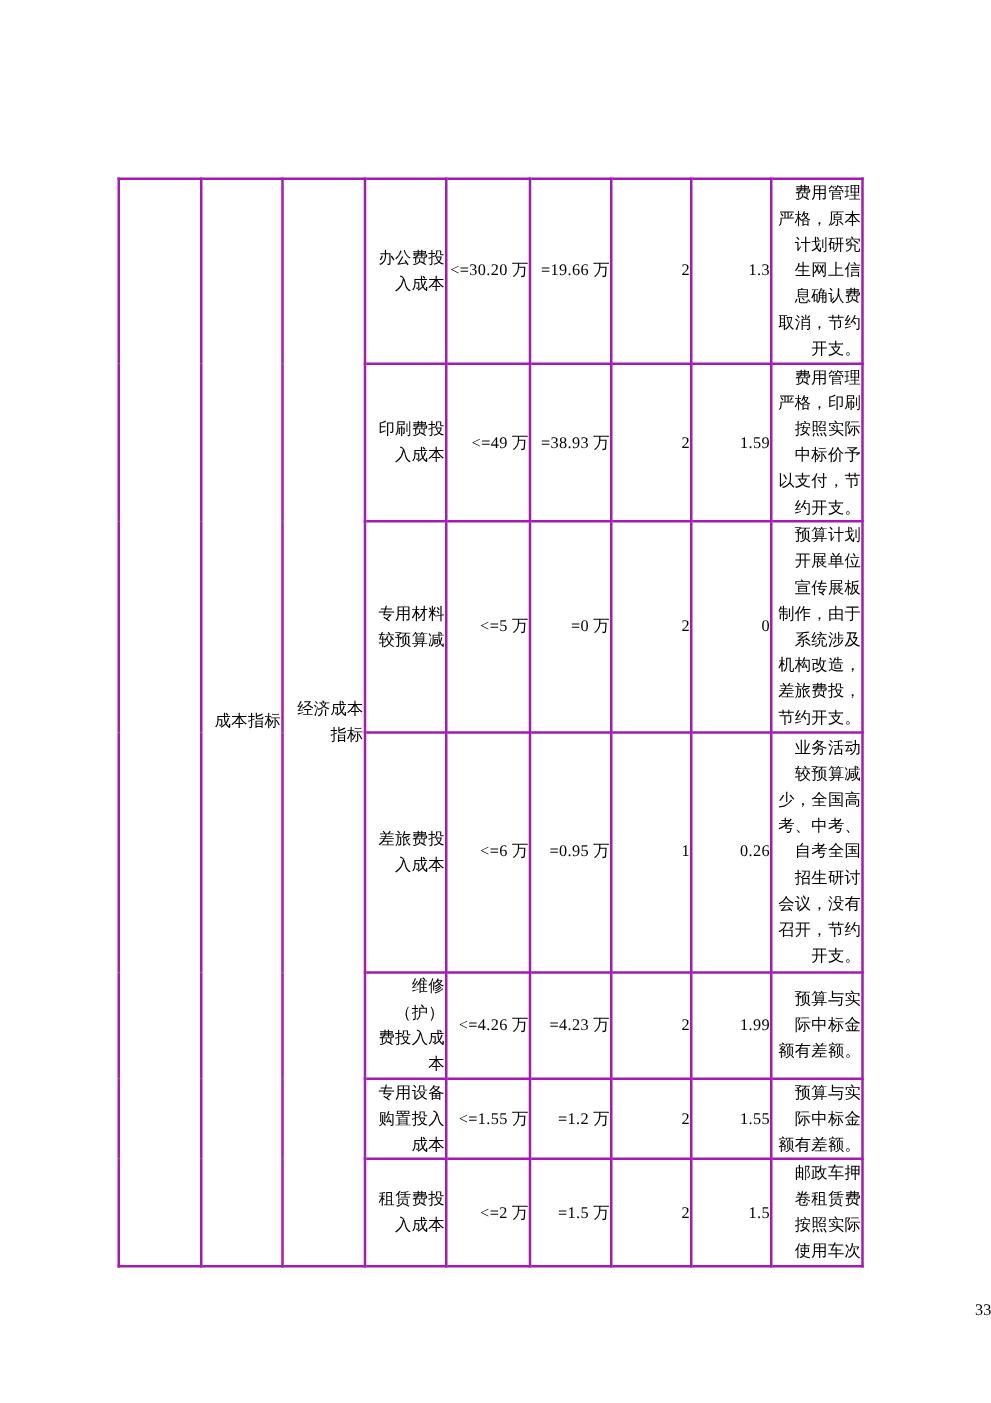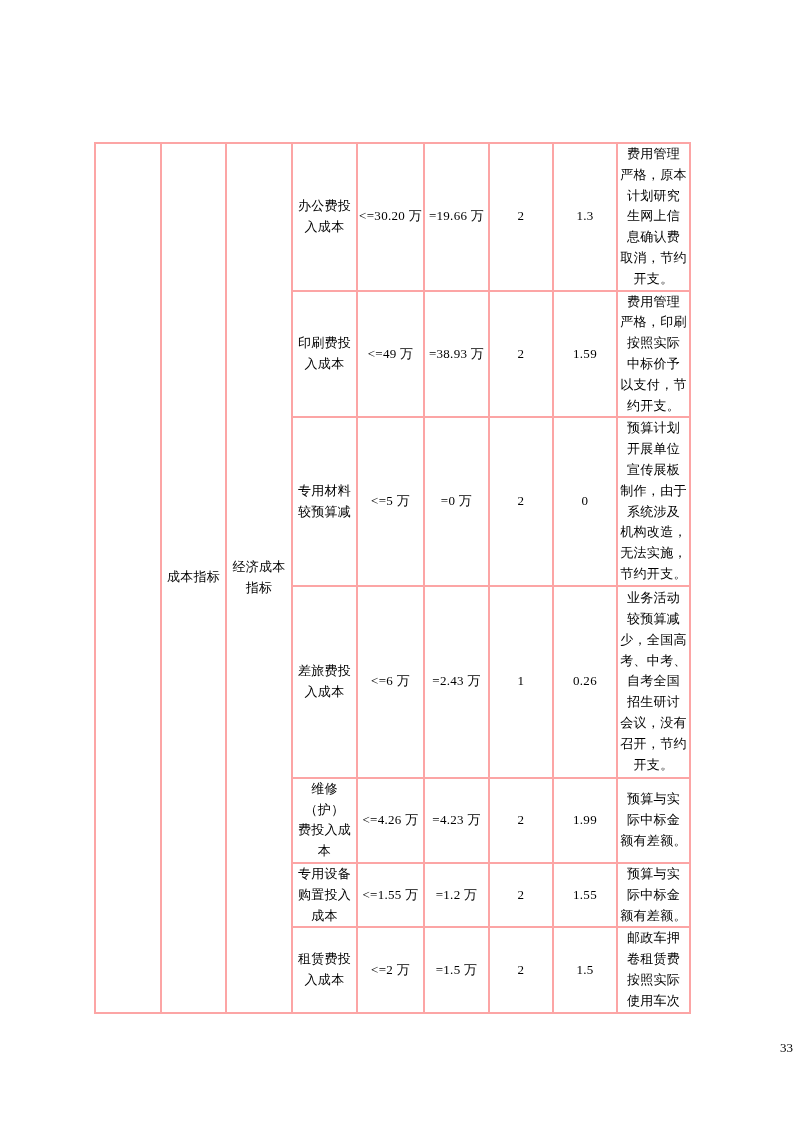--- a/index.html
+++ b/index.html
@@ -23,23 +23,23 @@
   }
   table.report-table {
     position: absolute;
     left: 94px;
     top: 142px;
     border-collapse: collapse;
     table-layout: fixed;
     width: 595px;
   }
   table.report-table td {
-    border: 2px solid #fca5a5;
+    border: 2px solid #a21caf;
     padding: 0;
-    text-align: center;
+    text-align: right;
     vertical-align: middle;
     font-size: 13px;
     line-height: 20.8px;
     white-space: pre-line;
     overflow: hidden;
     letter-spacing: 0.3px;
   }
   tr.r1 { height: 144px; }
   tr.r2 { height: 126px; }
   tr.r3 { height: 167px; }
@@ -114,28 +114,28 @@
         <td>&lt;=5 万</td>
         <td>=0 万</td>
         <td>2</td>
         <td>0</td>
         <td>预算计划
 开展单位
 宣传展板
 制作，由于
 系统涉及
 机构改造，
-无法实施，
+差旅费投，
 节约开支。</td>
       </tr>
       <tr class="r4">
         <td>差旅费投
 入成本</td>
         <td>&lt;=6 万</td>
-        <td>=2.43 万</td>
+        <td>=0.95 万</td>
         <td>1</td>
         <td>0.26</td>
         <td>业务活动
 较预算减
 少，全国高
 考、中考、
 自考全国
 招生研讨
 会议，没有
 召开，节约

